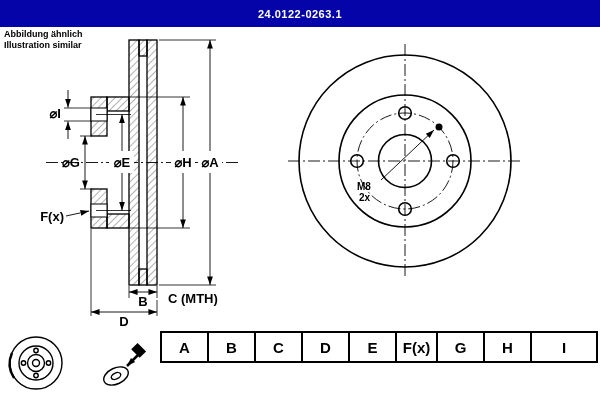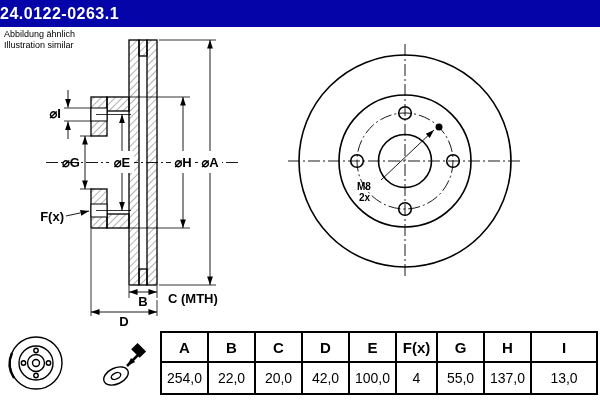--- a/index.html
+++ b/index.html
@@ -4,26 +4,26 @@
 <style>
   html,body{margin:0;padding:0;}
   body{
     width:600px;height:400px;position:relative;overflow:hidden;
     background:#fff;font-family:"Liberation Sans",sans-serif;
     --header-bg:#0404a8;
   }
   .header{
     position:absolute;top:0;left:0;width:600px;height:27px;
     background:var(--header-bg);color:#fff;
-    display:flex;align-items:center;justify-content:flex-start;gap:88px;
-    font-size:16px;font-weight:bold;letter-spacing:.5px;
+    display:flex;align-items:center;justify-content:center;gap:88px;
+    font-size:11px;font-weight:bold;letter-spacing:.5px;
   }
   .note{
     position:absolute;top:29px;left:4px;
-    font-size:9px;font-weight:normal;line-height:1.25;color:#000;
+    font-size:9px;font-weight:bold;line-height:1.25;color:#000;
   }
   .drawing-svg{position:absolute;top:0;left:0;}
   .part{fill:url(#hatch);stroke:#000;stroke-width:1.3;}
   .slot{fill:#fff;stroke:#000;stroke-width:1;}
   .outline{fill:none;stroke:#000;stroke-width:1.6;}
   .dim{stroke:#000;stroke-width:.9;fill:none;}
   .ext{stroke:#000;stroke-width:.8;fill:none;}
   .cl{stroke:#000;stroke-width:.9;fill:none;stroke-dasharray:12 3 2 3;}
   .lbl{font:700 13px "Liberation Sans",sans-serif;fill:#000;}
   .lbl-s{font:700 10px "Liberation Sans",sans-serif;fill:#000;}
@@ -178,25 +178,14 @@
     <th>A</th>
     <th>B</th>
     <th>C</th>
     <th>D</th>
     <th>E</th>
     <th>F(x)</th>
     <th>G</th>
     <th>H</th>
     <th>I</th>
   </tr>
-  <tr>
-    <td>254,0</td>
-    <td>22,0</td>
-    <td>20,0</td>
-    <td>42,0</td>
-    <td>100,0</td>
-    <td>4</td>
-    <td>55,0</td>
-    <td>137,0</td>
-    <td>13,0</td>
-  </tr>
 </tbody>
   </table>
 
 </body></html>

